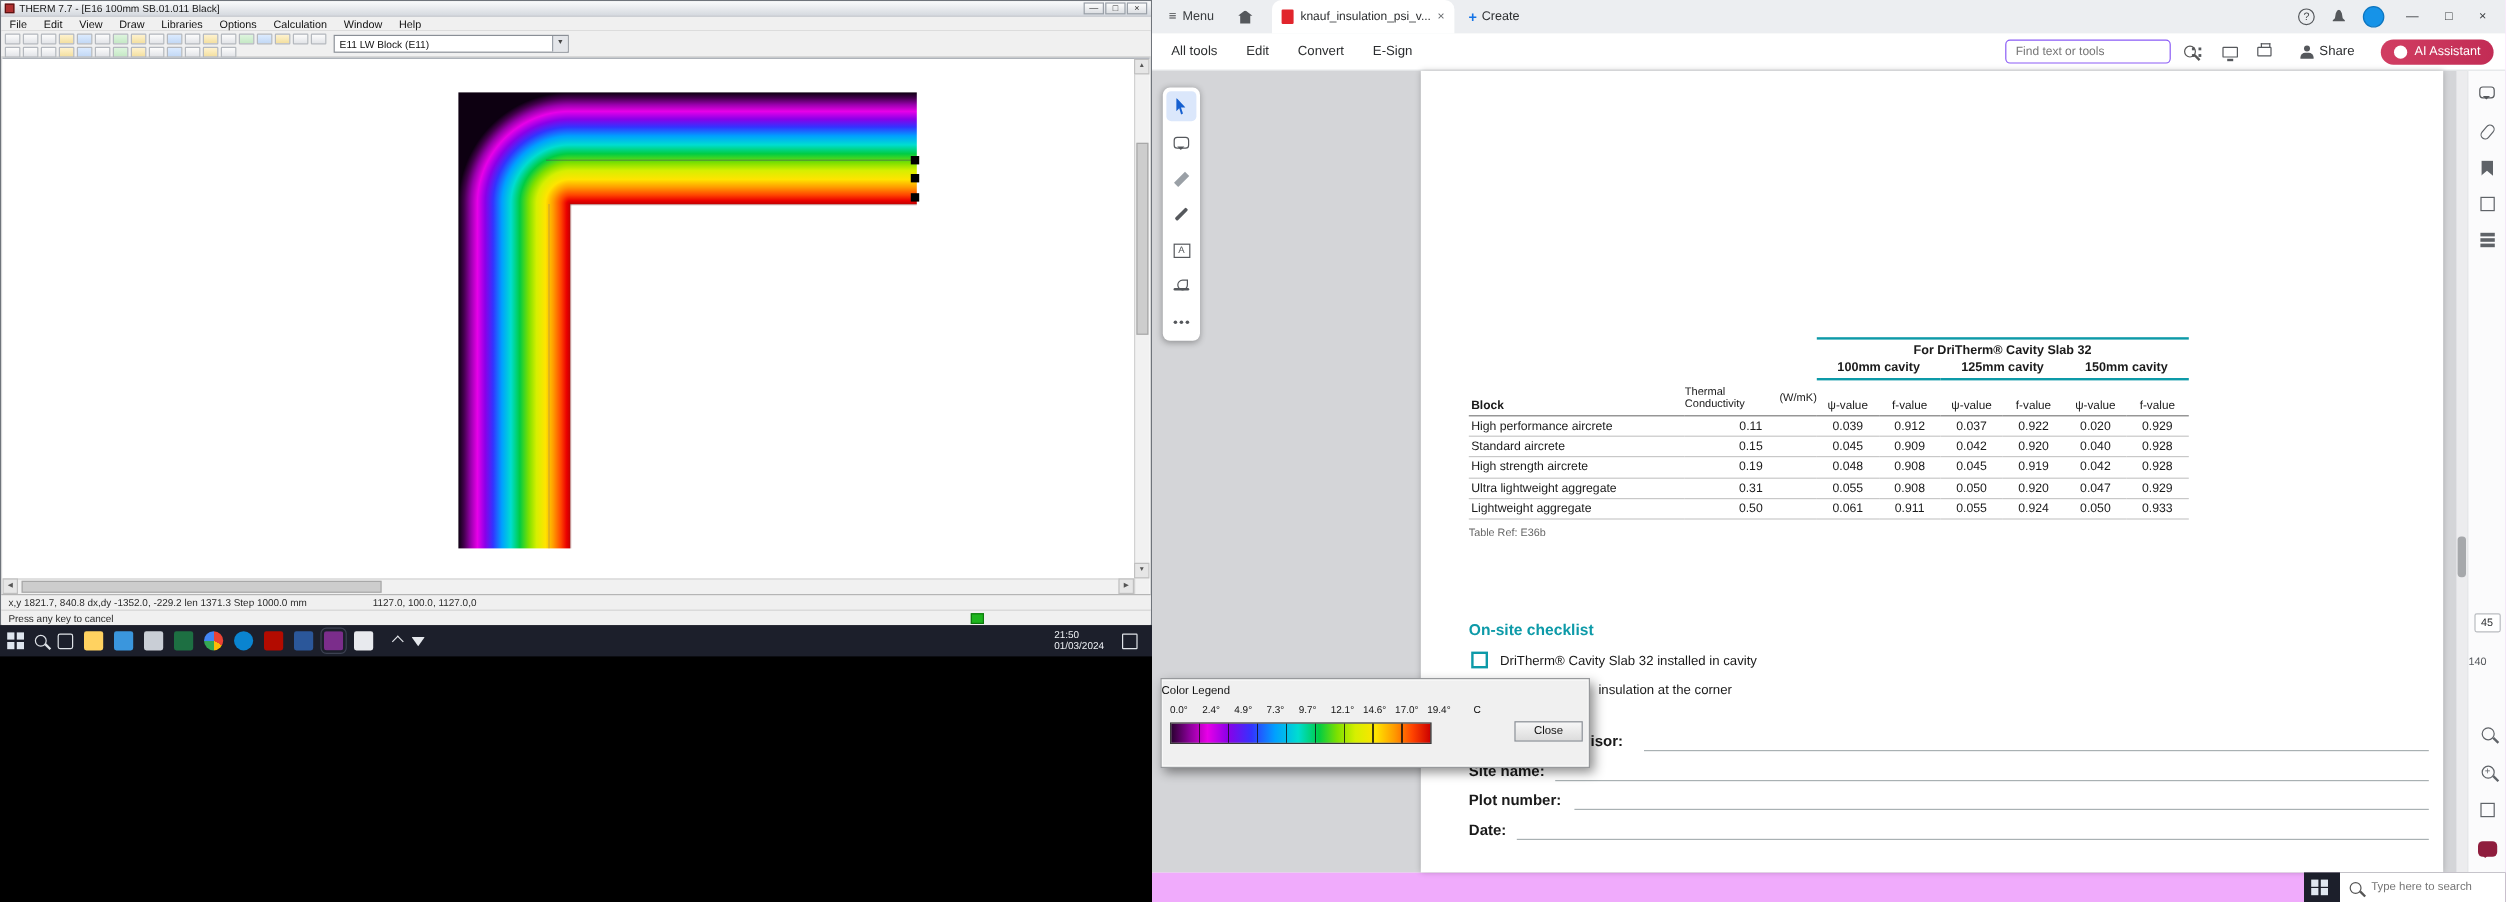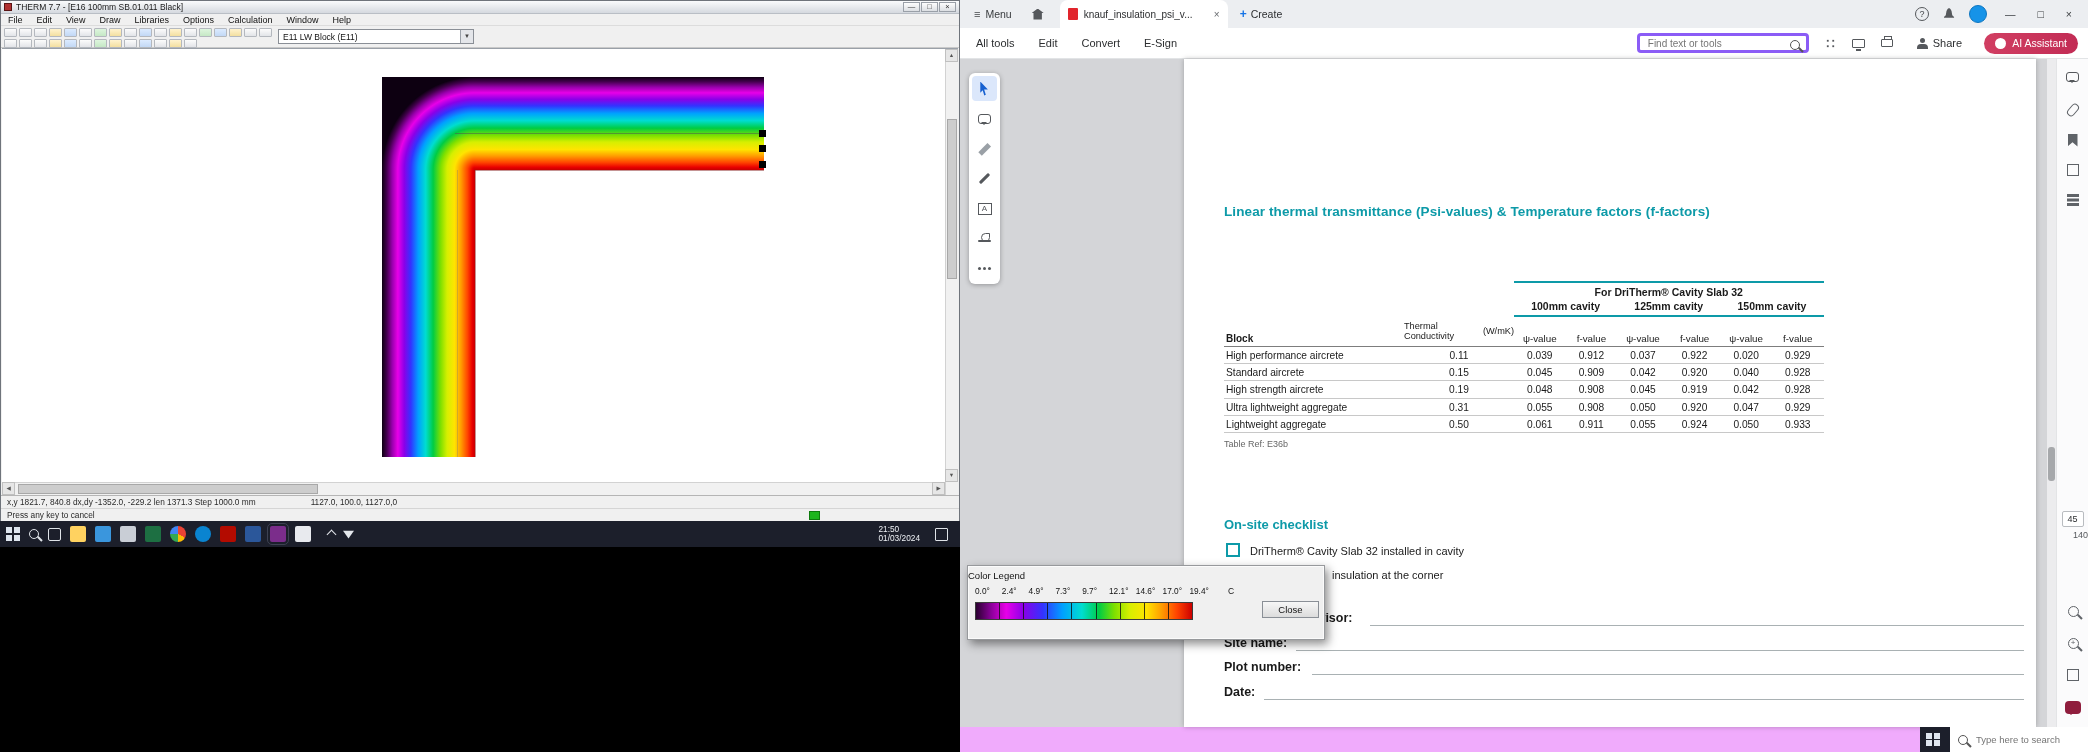--- a/index.html
+++ b/index.html
@@ -77,36 +77,36 @@
   .tb-search input{border:0;outline:0;width:118px;font-size:9.5px;font-family:inherit;color:#444;background:transparent}
 
   
   .acro{position:absolute;left:960px;top:0;width:1128px;height:727px;background:#fff}
   .a-tabbar{position:absolute;left:0;top:0;width:100%;height:28px;background:#eceef1;display:flex;align-items:center;
             font-size:10.5px;color:#383b3e}
   .menu-btn{display:flex;gap:5px;align-items:center;padding:0 10px 0 14px}
   .ham{font-size:11px;color:#44474a}
   .home-ic{width:12px;height:11px;background:#55585c;clip-path:polygon(50% 0,100% 42%,85% 42%,85% 100%,15% 100%,15% 42%,0 42%);margin:0 10px}
   .a-tab{height:28px;background:#fff;border-radius:8px 8px 0 0;display:flex;align-items:center;gap:6px;
-         padding:12px 8px;width:168px;margin-left:6px}
+         padding:12px 8px;width:152px;margin-left:6px}
   .pdfchip{width:10px;height:12px;background:#e1252c;border-radius:1px;flex:none}
   .a-tab .ttl{white-space:nowrap;overflow:hidden;font-size:10px;color:#2c2e30}
   .tab-x{margin-left:auto;color:#66696d;font-size:10px}
   .create-btn{display:flex;align-items:center;gap:4px;padding:0 12px;color:#2c2e30}
   .create-btn .pl{color:#1473e6;font-size:12px;font-weight:bold}
   .a-winctl{margin-left:auto;display:flex;align-items:center;gap:14px;padding-right:12px;color:#44474a}
   .helpq{width:14px;height:14px;border:1.2px solid #55585c;border-radius:50%;font-size:9px;line-height:12px;text-align:center}
   .bell{width:12px;height:12px;background:#55585c;clip-path:polygon(50% 0,62% 8%,71% 26%,77% 60%,92% 74%,92% 82%,8% 82%,8% 74%,23% 60%,29% 26%,38% 8%)}
   .avatar{width:18px;height:18px;border-radius:50%;background:#1693e8;border:1px solid #0e76c0}
   .wctl{font-size:10.5px;color:#3a3d40;padding:0 4px}
   .a-toolbar{position:absolute;left:0;top:28px;width:100%;height:31px;background:#fff;border-bottom:1px solid #e2e4e6;
              display:flex;align-items:center;font-size:11px;color:#2c2e30}
   .a-nav{display:flex;gap:24px;padding-left:16px}
-  .findbox{margin-left:auto;width:172px;height:20px;border:3px solid #8b5cf6;border-radius:4px;display:flex;
-           align-items:flex-end;padding:0 6px;gap:6px}
+  .findbox{margin-left:auto;width:138px;height:20px;border:1px solid #8b5cf6;border-radius:4px;display:flex;
+           align-items:center;padding:0 6px;gap:6px}
   .findbox input{border:0;outline:0;flex:1;font-size:10px;font-family:inherit;color:#555;background:transparent}
   .tool-ic{margin-left:16px;color:#55585c}
   .grid9{width:11px;height:11px;background-image:radial-gradient(#55585c 1.1px,transparent 1.3px);background-size:5.5px 5.5px}
   .screen-ic{width:13px;height:9px;border:1.5px solid #55585c;border-radius:1px;position:relative}
   .screen-ic::after{content:"";position:absolute;left:3px;bottom:-4px;width:5px;height:2px;background:#55585c}
   .printer{width:12px;height:8px;border:1.5px solid #55585c;border-radius:1px;position:relative}
   .printer::before{content:"";position:absolute;left:2px;top:-4px;width:6px;height:3px;border:1.5px solid #55585c;border-bottom:none}
   .share-btn{display:flex;align-items:center;gap:5px;margin-left:16px;padding:3px 8px;border-radius:4px}
   .share-ic{width:11px;height:11px;position:relative}
   .share-ic::before{content:"";position:absolute;left:3px;top:0;width:5px;height:5px;border-radius:50%;background:#55585c}
@@ -136,21 +136,21 @@
   .i-dots{width:3px;height:3px;background:#55585c;border-radius:50%;box-shadow:5px 0 0 #55585c,-5px 0 0 #55585c}
   
   .a-rail{position:absolute;right:0;top:0;width:32px;height:100%;background:#fbfbfc;border-left:1px solid #e3e4e6}
   .ri{margin:0 auto;color:#5f6368;display:flex;align-items:center;justify-content:center;width:24px;height:24px}
   .i-clip{width:8px;height:14px;border:1.5px solid #5f6368;border-radius:4px;transform:rotate(40deg)}
   .i-bm{width:10px;height:13px;background:#5f6368;clip-path:polygon(0 0,100% 0,100% 100%,50% 68%,0 100%)}
   .i-th{width:12px;height:12px;border:1.5px solid #5f6368}
   .i-st{width:12px;height:2.4px;background:#5f6368;box-shadow:0 4.5px 0 #5f6368,0 9px 0 #5f6368;margin-top:-9px}
   .pg-box{width:22px;height:16px;border:1px solid #b9bcc0;border-radius:2px;font-size:9px;line-height:14px;text-align:center;
           margin:0 auto;color:#2c2e30;background:#fff}
-  .pg-tot{font-size:9px;text-align:right;color:#55585c;margin-top:3px}
+  .pg-tot{font-size:9px;text-align:left;color:#55585c;margin-top:19px}
   .magbig{width:11px;height:11px;border:1.6px solid #5f6368;border-radius:50%;position:relative;font-size:8px;line-height:8px;
           text-align:center;color:#5f6368}
   .magbig::after{content:"";position:absolute;width:6px;height:1.6px;background:#5f6368;transform:rotate(45deg);right:-5px;bottom:-2px}
   .chatbub{width:16px;height:13px;background:#8f1d3d;border-radius:4px;position:relative;margin:0 auto}
   .chatbub::after{content:"";position:absolute;left:3px;bottom:-4px;border:3px solid transparent;border-top-color:#8f1d3d}
   .a-vscroll{position:absolute;right:32px;top:0;width:9px;height:100%;background:#ececee}
   .a-vthumb{position:absolute;left:1px;top:388px;width:7px;height:34px;background:#a6a8ab;border-radius:3px}
   .doc-title{position:absolute;left:40px;font-weight:bold;font-size:13.5px;color:#0d9aa8;letter-spacing:.1px}
   .ktable{position:absolute;left:40px;top:222px;width:600px;display:grid;
           grid-template-columns:180px 110px repeat(6,51.6px);color:#1a1a1a}
@@ -391,21 +391,20 @@
           </span>
         <span class="pal-btn">
             <span class="i-sig"></span>
           </span>
         <span class="pal-btn">
             <span class="i-dots"></span>
           </span>
       </div>
 
       <div class="a-page">
-        <div class="doc-title" style="top:145px">Linear thermal transmittance (Psi-values) &amp; Temperature factors (f-factors)</div>
 
         <div class="ktable">
           <div class="kt-void2"></div>
           <div class="kt-group">For DriTherm® Cavity Slab 32</div>
 
           <div class="kt-void2"></div>
           <div class="kt-cav">100mm cavity</div>
           <div class="kt-cav">125mm cavity</div>
           <div class="kt-cav">150mm cavity</div>
 

